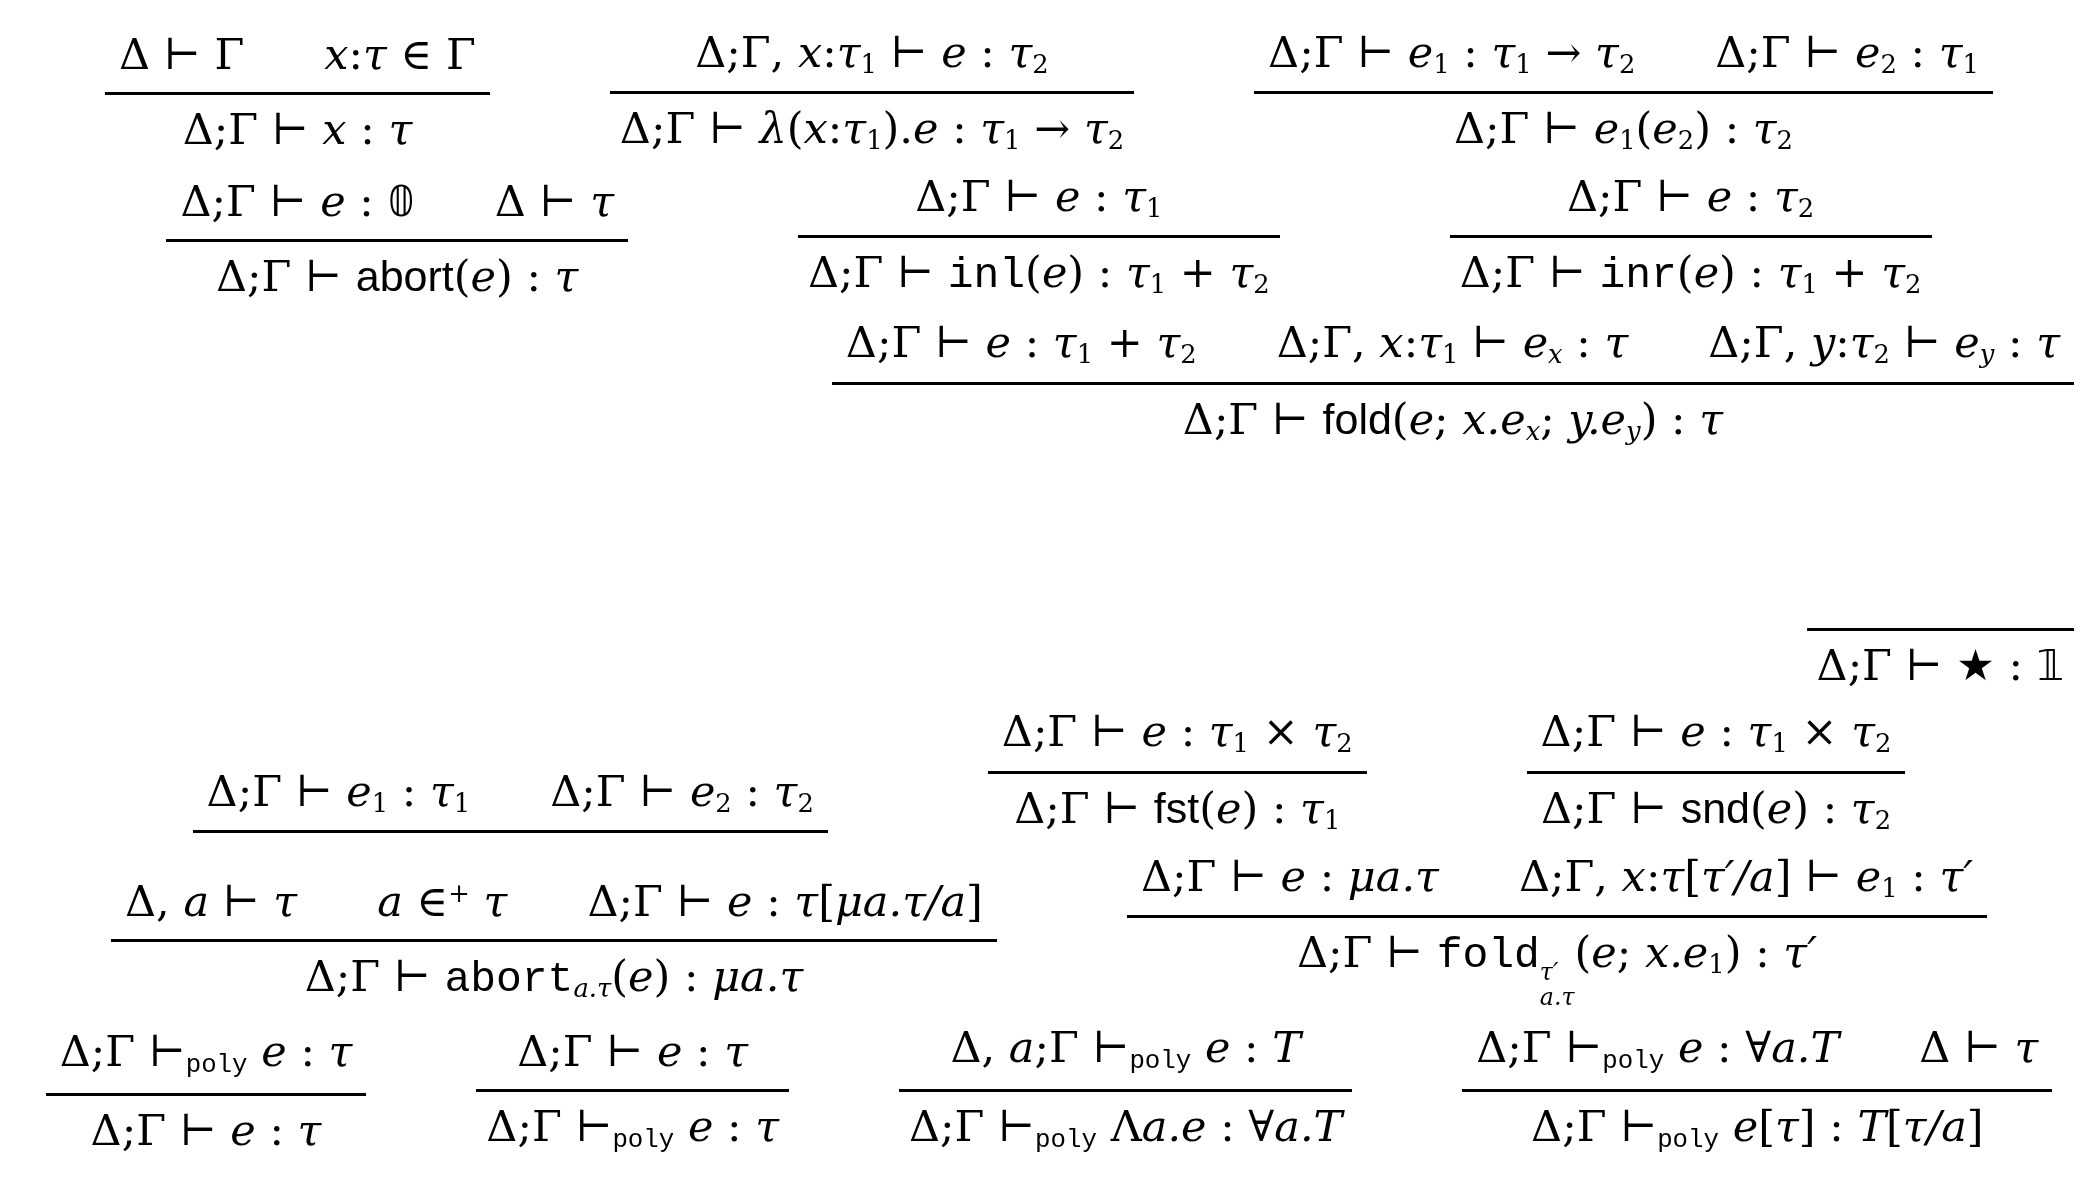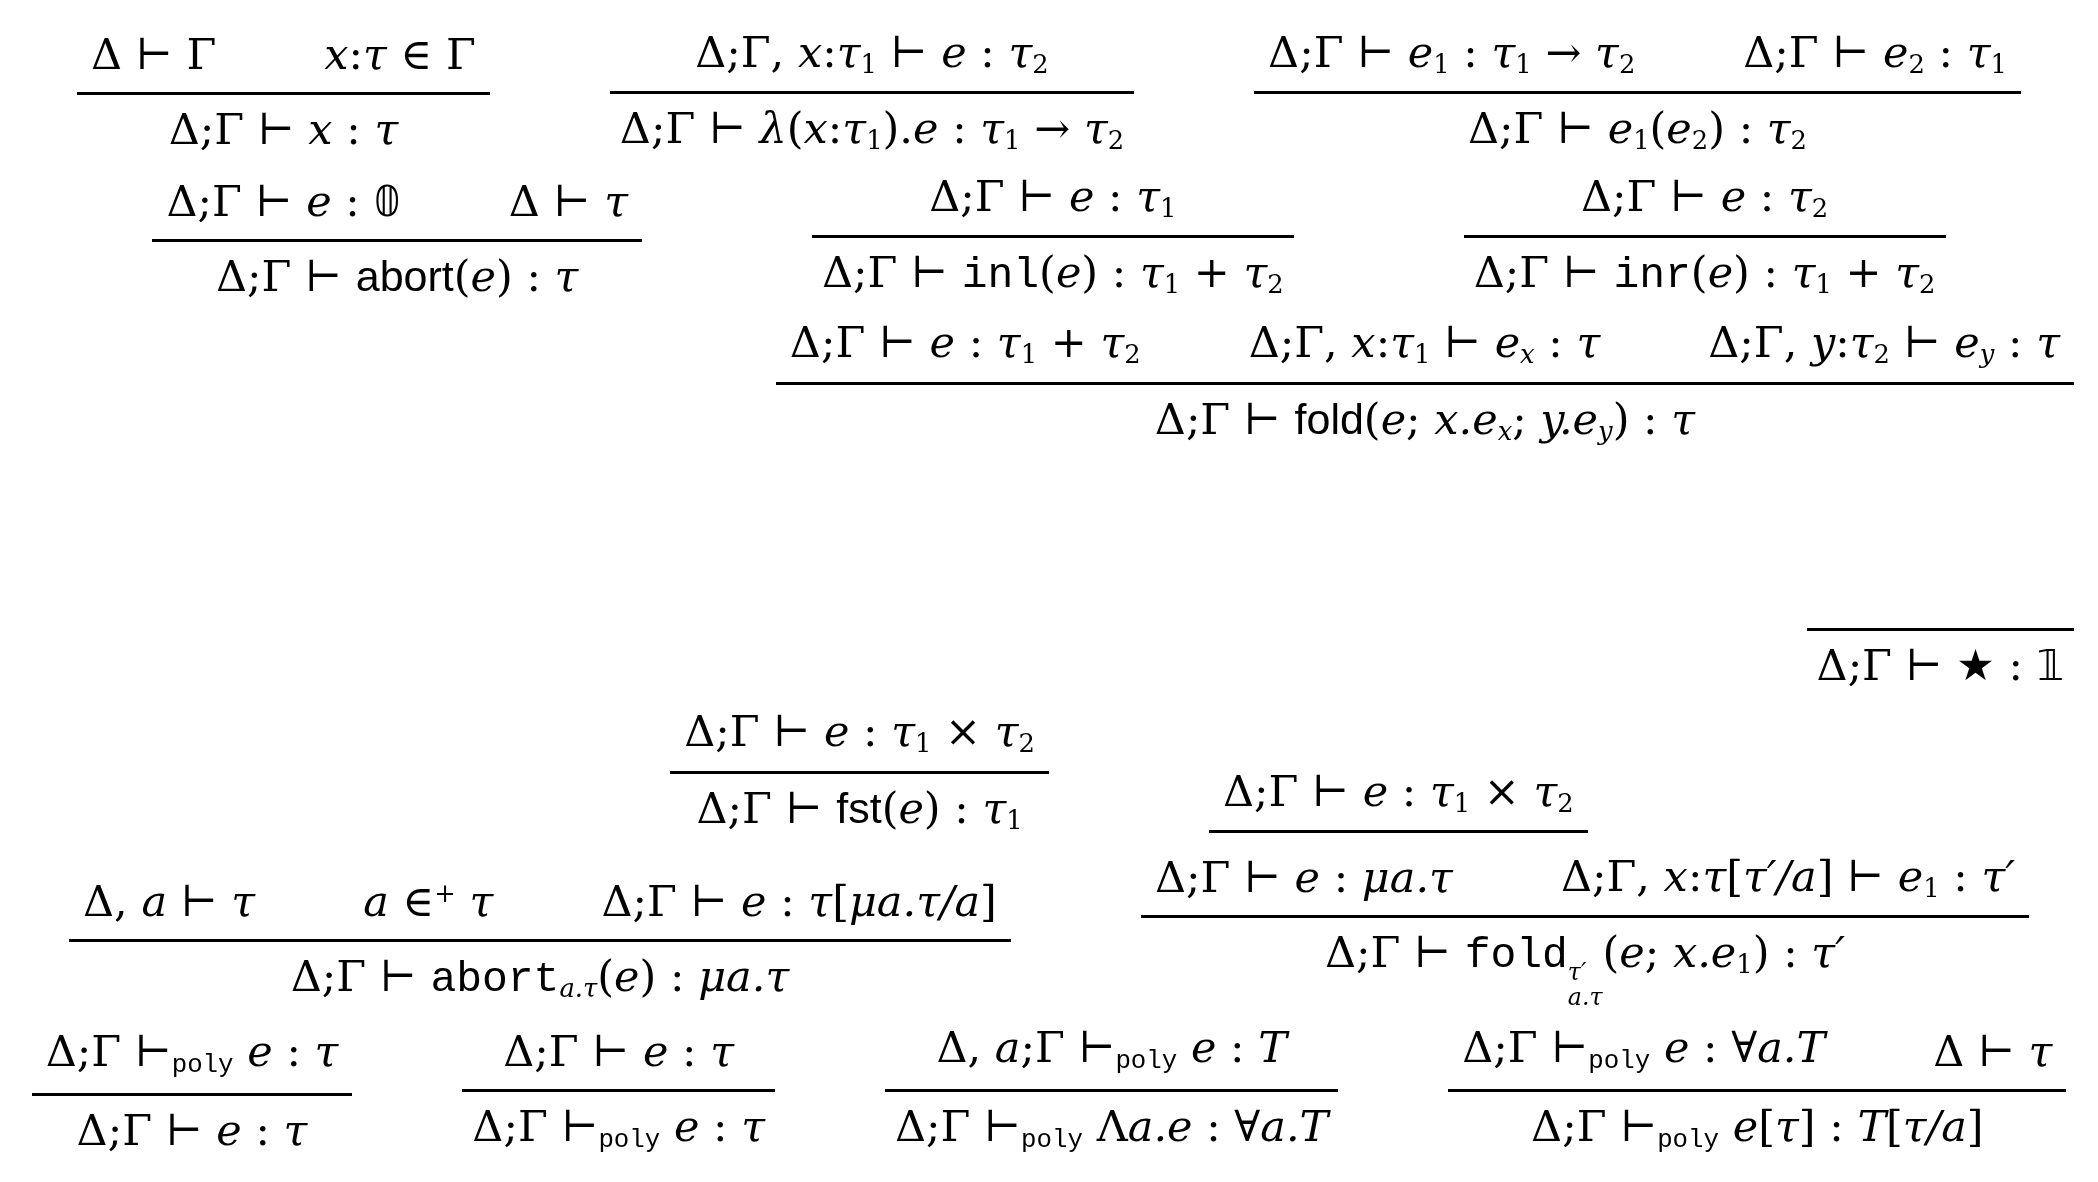--- a/index.html
+++ b/index.html
@@ -34,24 +34,23 @@
   .row-6 { gap: 110px; }
   .rule {
     display: flex;
     flex-direction: column;
     align-items: center;
     font-size: 43px;
     line-height: 1.35;
   }
   .premises {
     display: flex;
-    gap: 108px;
+    gap: 80px;
     padding: 0 14px;
     white-space: nowrap;
-    align-items: flex-end;
   }
   .premises.empty { width: 0; min-width: 0; padding: 0; }
   .rule-line {
     align-self: stretch;
     height: 3px;
     background: #000000;
     margin: 9px 0 5px 0;
   }
   .conclusion {
     padding: 0 10px;
@@ -144,36 +143,41 @@
   </div>
 
   <div class="rule">
     <div class="premises empty"></div>
     <div class="rule-line"></div>
     <div class="conclusion"><span class="seg r">Δ;Γ ⊢ ★ : </span><span class="seg bb">𝟙</span></div>
   </div>
 </div>
       <div class="rules-row row-4">
   <div class="rule">
+    <div class="premises">
+            <span class="premise"><span class="seg r">Δ;Γ ⊢ </span><span class="seg i">e</span><span class="seg sub r">1</span><span class="seg r"> : </span><span class="seg i">τ</span><span class="seg sub r">1</span></span>
+            <span class="premise"><span class="seg r">Δ;Γ ⊢ </span><span class="seg i">e</span><span class="seg sub r">2</span><span class="seg r"> : </span><span class="seg i">τ</span><span class="seg sub r">2</span></span>
+          </div>
     <div class="rule-line"></div>
   </div>
 
   <div class="rule">
     <div class="premises">
             <span class="premise"><span class="seg r">Δ;Γ ⊢ </span><span class="seg i">e</span><span class="seg r"> : </span><span class="seg i">τ</span><span class="seg sub r">1</span><span class="seg r"> × </span><span class="seg i">τ</span><span class="seg sub r">2</span></span>
           </div>
     <div class="rule-line"></div>
     <div class="conclusion"><span class="seg r">Δ;Γ ⊢ </span><span class="seg sf">fst</span><span class="seg r">(</span><span class="seg i">e</span><span class="seg r">) : </span><span class="seg i">τ</span><span class="seg sub r">1</span></div>
   </div>
 
   <div class="rule">
     <div class="premises">
             <span class="premise"><span class="seg r">Δ;Γ ⊢ </span><span class="seg i">e</span><span class="seg r"> : </span><span class="seg i">τ</span><span class="seg sub r">1</span><span class="seg r"> × </span><span class="seg i">τ</span><span class="seg sub r">2</span></span>
           </div>
     <div class="rule-line"></div>
+    <div class="conclusion"><span class="seg r">Δ;Γ ⊢ </span><span class="seg sf">snd</span><span class="seg r">(</span><span class="seg i">e</span><span class="seg r">) : </span><span class="seg i">τ</span><span class="seg sub r">2</span></div>
   </div>
 </div>
       <div class="rules-row row-5">
   <div class="rule">
     <div class="premises">
             <span class="premise"><span class="seg r">Δ, </span><span class="seg i">a</span><span class="seg r"> ⊢ </span><span class="seg i">τ</span></span>
             <span class="premise"><span class="seg i">a</span><span class="seg r"> ∈</span><span class="seg sup r">+</span><span class="seg r"> </span><span class="seg i">τ</span></span>
             <span class="premise"><span class="seg r">Δ;Γ ⊢ </span><span class="seg i">e</span><span class="seg r"> : </span><span class="seg i">τ</span><span class="seg r">[</span><span class="seg i">μa.τ/a</span><span class="seg r">]</span></span>
           </div>
     <div class="rule-line"></div>

